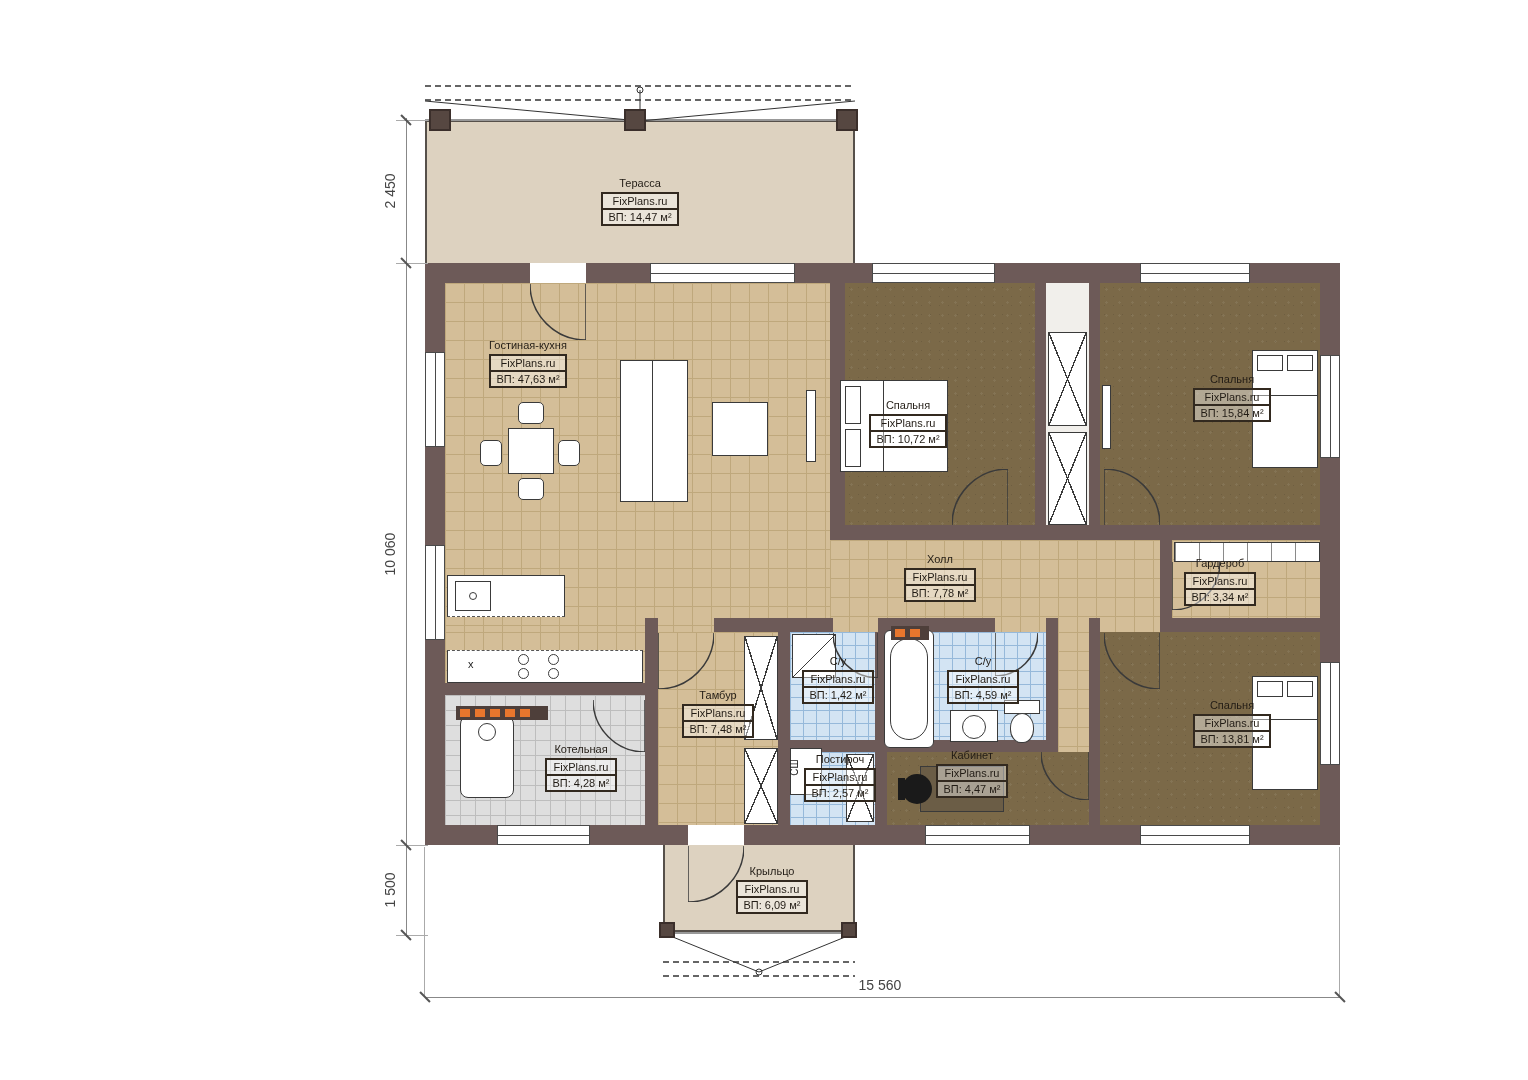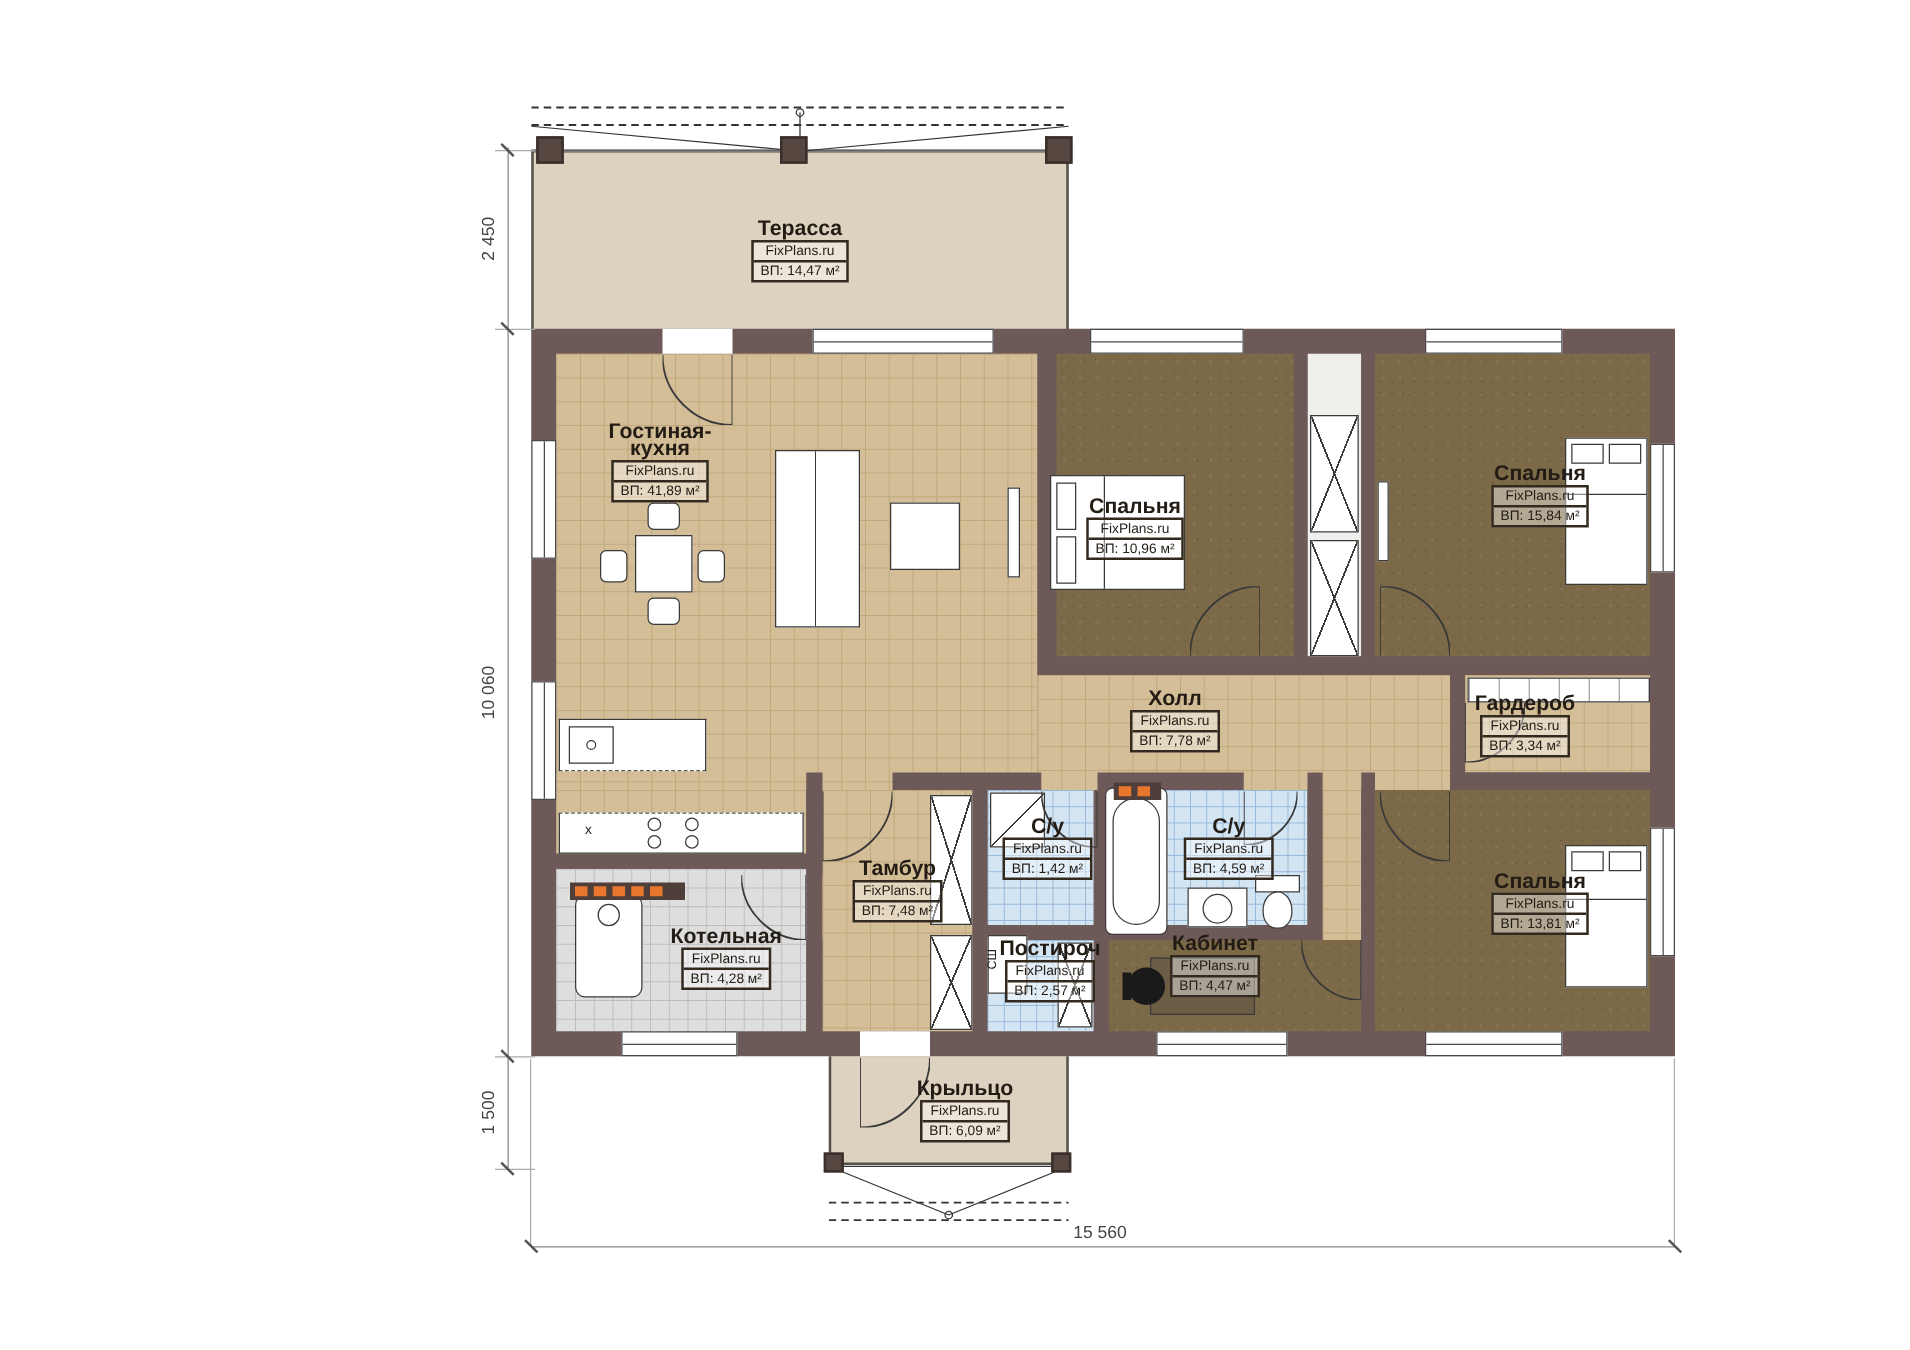--- a/index.html
+++ b/index.html
@@ -19,21 +19,21 @@
   .win-h::after{content:"";position:absolute;left:0;right:0;top:50%;margin-top:-0.5px;height:1px;background:#4a4a4a}
   .win-v::after{content:"";position:absolute;top:0;bottom:0;left:50%;margin-left:-0.5px;width:1px;background:#4a4a4a}
   .gap{position:absolute;background:#fff;z-index:5}
   .furn{position:absolute;background:#fff;border:1px solid #3a3a3a;box-sizing:border-box;z-index:6}
   .xbox{background-image:linear-gradient(to top right,transparent calc(50% - .7px),#3a3a3a calc(50% - .7px),#3a3a3a calc(50% + .7px),transparent calc(50% + .7px)),linear-gradient(to bottom right,transparent calc(50% - .7px),#3a3a3a calc(50% - .7px),#3a3a3a calc(50% + .7px),transparent calc(50% + .7px))}
   .diag1{background-image:linear-gradient(to bottom right,transparent calc(50% - .7px),#3a3a3a calc(50% - .7px),#3a3a3a calc(50% + .7px),transparent calc(50% + .7px))}
   .shelf{background-image:linear-gradient(90deg,#8a8a8a 1px,transparent 1px);background-size:24px 100%}
   .door{position:absolute;z-index:7}
   .door path{stroke:#3a3a3a;stroke-width:1.5;fill:none;vector-effect:non-scaling-stroke}
   .rlabel{position:absolute;z-index:9;text-align:center;color:#221c15;width:120px}
-  .rname{font-size:17px;font-weight:bold;line-height:14px;margin-bottom:2px}
+  .rname{font-size:11px;font-weight:normal;line-height:14px;margin-bottom:2px}
   .rbox{display:inline-block;border:2px solid #32291f;background:rgba(255,255,255,.42)}
   .rrow{font-size:11px;line-height:14px;padding:0 5px;white-space:nowrap}
   .rrow+.rrow{border-top:2px solid #32291f}
   .dim{position:absolute;z-index:9;color:#444;font-size:14px;width:80px;text-align:center}
   .rot{transform:rotate(-90deg)}
   .dline{position:absolute;background:#888;z-index:8}
   .ext{position:absolute;background:#aaa;z-index:8}
   .tick{position:absolute;width:14px;height:2px;background:#555;transform:rotate(45deg);z-index:9}
   .heat{position:absolute;background:#4e3f3a;z-index:6;display:flex;gap:5px;padding:3px 4px;box-sizing:border-box}
   .heat i{display:block;width:10px;height:8px;background:#e8762d}
@@ -256,25 +256,25 @@
   <svg class="door" style="left:688px;top:846px" width="56" height="56" viewBox="0 0 60 60" preserveAspectRatio="none">
       <path d="M0 0 L0 60 A60 60 0 0 0 60 0"></path>
     </svg>
 
   <div class="rlabel" style="left:580px;top:176px">
     <div class="rname">Терасса</div>
     <div class="rbox"><div class="rrow">FixPlans.ru</div><div class="rrow">ВП: 14,47 м²</div></div>
   </div>
   <div class="rlabel" style="left:468px;top:338px">
     <div class="rname">Гостиная-кухня</div>
-    <div class="rbox"><div class="rrow">FixPlans.ru</div><div class="rrow">ВП: 41,89 м²</div></div>
+    <div class="rbox"><div class="rrow">FixPlans.ru</div><div class="rrow">ВП: 47,63 м²</div></div>
   </div>
   <div class="rlabel" style="left:848px;top:398px">
     <div class="rname">Спальня</div>
-    <div class="rbox"><div class="rrow">FixPlans.ru</div><div class="rrow">ВП: 10,96 м²</div></div>
+    <div class="rbox"><div class="rrow">FixPlans.ru</div><div class="rrow">ВП: 10,72 м²</div></div>
   </div>
   <div class="rlabel" style="left:1172px;top:372px">
     <div class="rname">Спальня</div>
     <div class="rbox"><div class="rrow">FixPlans.ru</div><div class="rrow">ВП: 15,84 м²</div></div>
   </div>
   <div class="rlabel" style="left:880px;top:552px">
     <div class="rname">Холл</div>
     <div class="rbox"><div class="rrow">FixPlans.ru</div><div class="rrow">ВП: 7,78 м²</div></div>
   </div>
   <div class="rlabel" style="left:1160px;top:556px">

